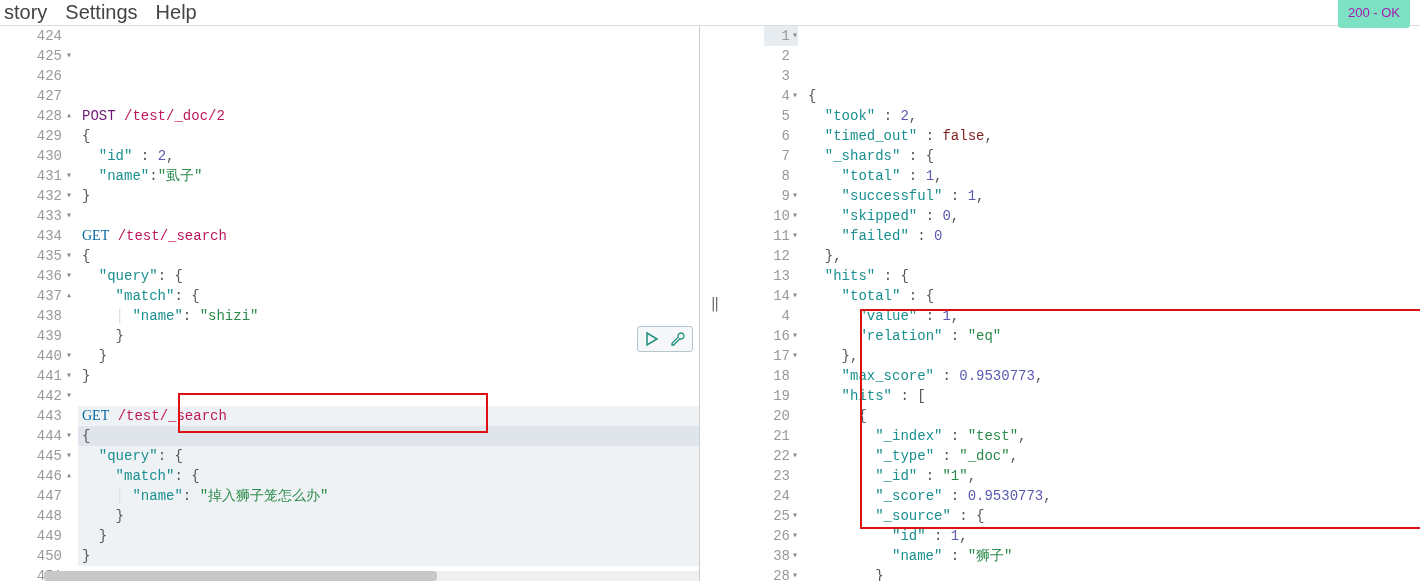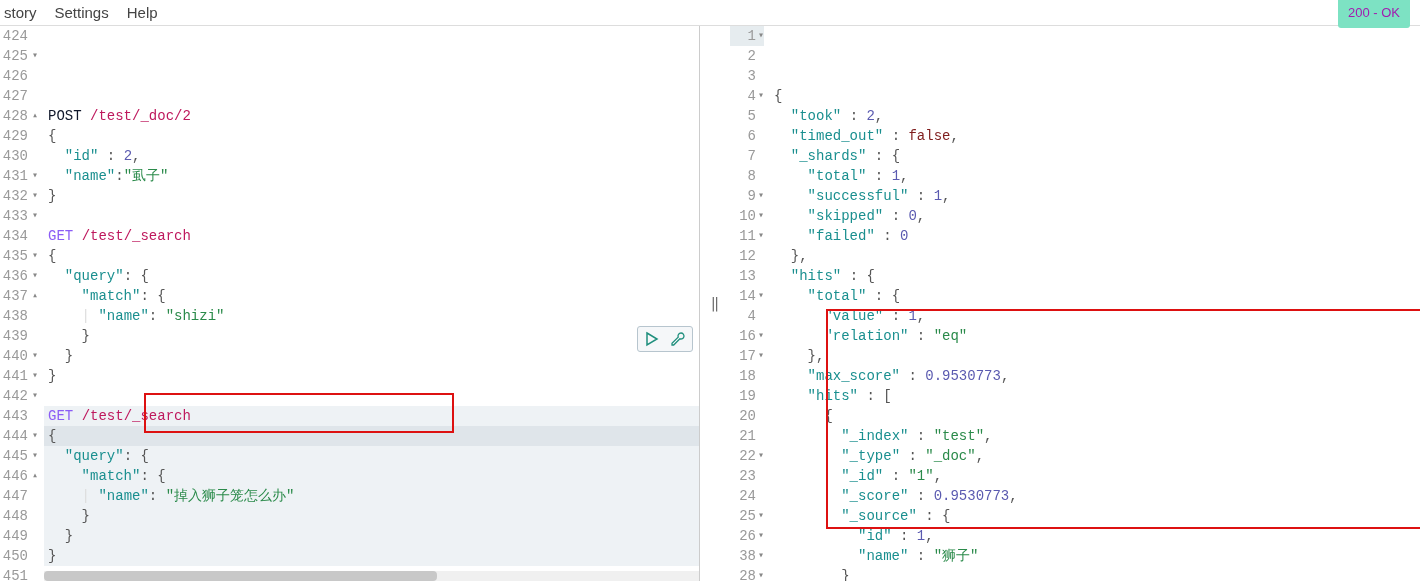--- a/index.html
+++ b/index.html
@@ -14,21 +14,21 @@
   }
   .topbar {
     height: 26px;
     display: flex;
     align-items: center;
     padding: 0 4px;
     border-bottom: 1px solid #ddd;
   }
   .menu-item {
     font-family: 'Segoe UI', Arial, sans-serif;
-    font-size: 15px;
+    font-size: 20px;
     color: #444;
     margin-right: 18px;
     cursor: pointer;
   }
   .status-badge {
     margin-left: auto;
     background: #7de2c3;
     color: #a21caf;
     font-family: 'Segoe UI', Arial, sans-serif;
     font-size: 13px;
@@ -57,20 +57,21 @@
     content: "‖";
     color: #666;
     font-size: 14px;
   }
   .right-pane { flex: 1; }
   .code-area {
     display: flex;
     font-size: 14px;
     line-height: 20px;
     height: 100%;
+    margin-left: 34px;
   }
   .gutter {
     text-align: right;
     color: #999;
     padding-right: 6px;
     user-select: none;
     width: 44px;
     background: #fff;
   }
   .right-pane .gutter { width: 40px; }
@@ -78,22 +79,22 @@
   .gutter .num { min-width: 26px; text-align: right; }
   .fold { color: #888; font-size: 10px; width: 10px; display: inline-block; }
   .code {
     flex: 1;
     white-space: pre;
     position: relative;
   }
   .code .line { height: 20px; padding-left: 4px; }
   .active-block { background: #eef2f5; }
   .cur-line { background: #dfe5ea; }
-  .tok-method { color: #0f172a; }
-  .tok-method-get { color: #8b5cf6; }
+  .tok-method { color: #701a75; }
+  .tok-method-get { color: #0369a1; font-family: Liberation Serif, serif; }
   .tok-path { color: #be185d; }
   .tok-key { color: #1a8f8f; }
   .tok-str { color: #2a8a4a; }
   .tok-num { color: #5a5ab0; }
   .tok-punc { color: #555; }
   .tok-bool { color: #7f1d1d; }
   .ind-guide { color: #ddd; }
   .run-controls {
     position: absolute;
     right: 6px;

